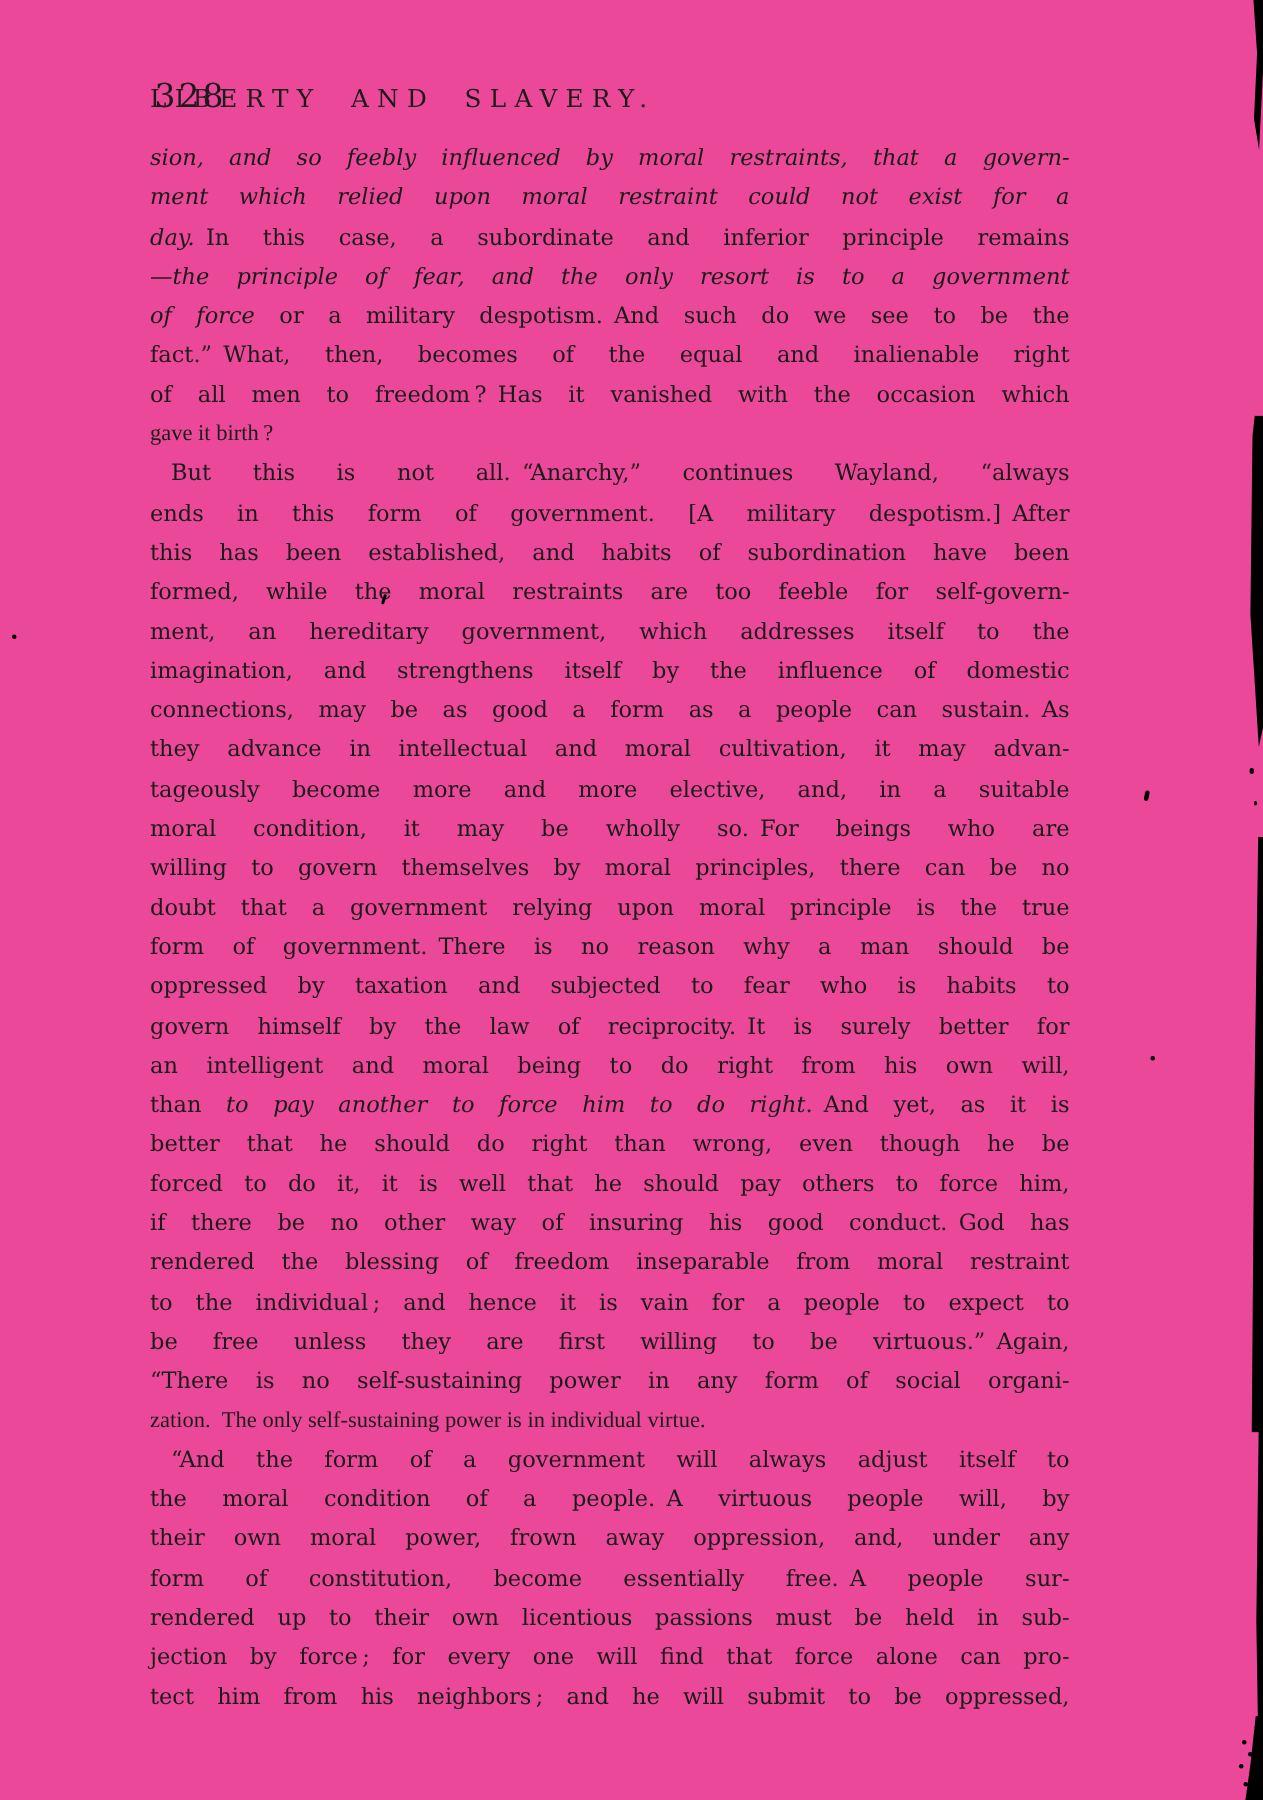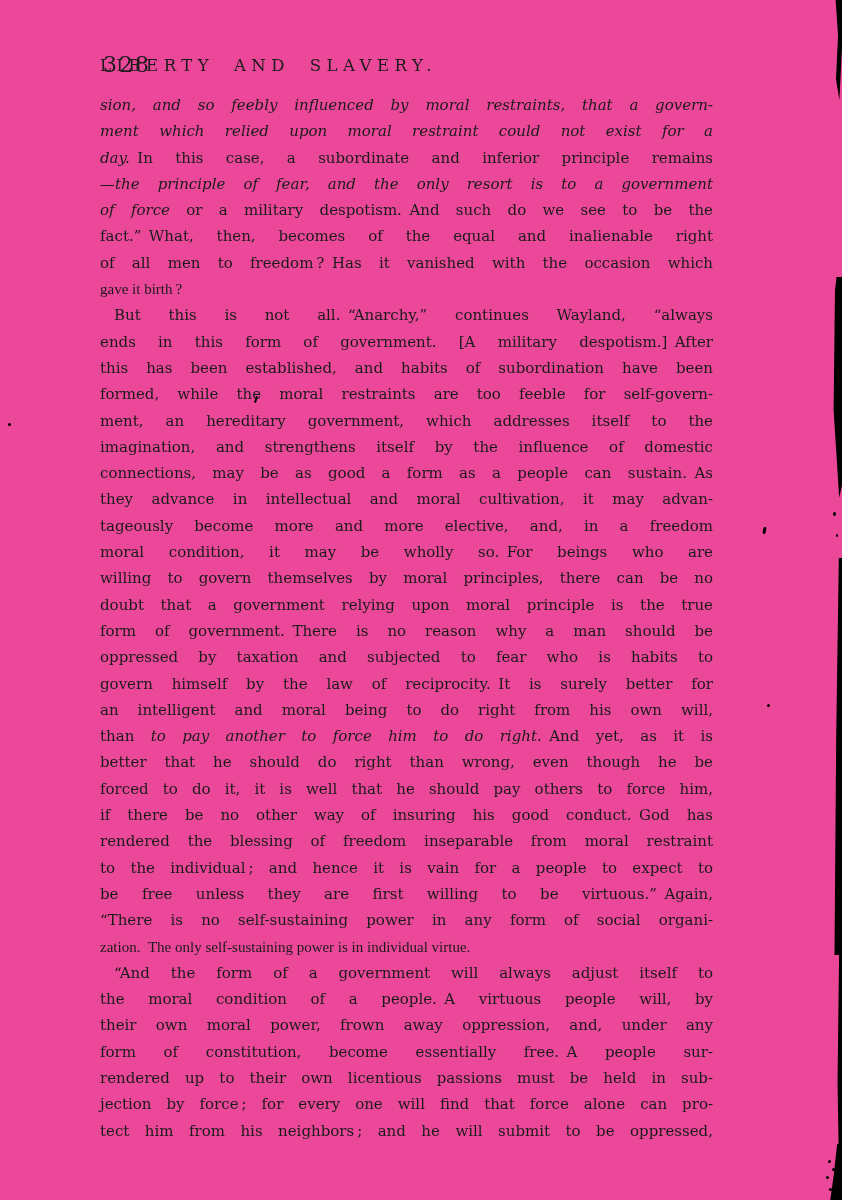--- a/index.html
+++ b/index.html
@@ -78,21 +78,21 @@
       </div>
       <div class="para">
         <div class="line indent"><span>But this is not all. “Anarchy,” continues Wayland, “always</span></div>
         <div class="line"><span>ends in this form of government. [A military despotism.] After</span></div>
         <div class="line"><span>this has been established, and habits of subordination have been</span></div>
         <div class="line"><span>formed, while the moral restraints are too feeble for self-govern-</span></div>
         <div class="line"><span>ment, an hereditary government, which addresses itself to the</span></div>
         <div class="line"><span>imagination, and strengthens itself by the influence of domestic</span></div>
         <div class="line"><span>connections, may be as good a form as a people can sustain. As</span></div>
         <div class="line"><span>they advance in intellectual and moral cultivation, it may advan-</span></div>
-        <div class="line"><span>tageously become more and more elective, and, in a freedom</span></div>
+        <div class="line"><span>tageously become more and more elective, and, in a suitable</span></div>
         <div class="line"><span>moral condition, it may be wholly so. For beings who are</span></div>
         <div class="line"><span>willing to govern themselves by moral principles, there can be no</span></div>
         <div class="line"><span>doubt that a government relying upon moral principle is the true</span></div>
         <div class="line"><span>form of government. There is no reason why a man should be</span></div>
         <div class="line"><span>oppressed by taxation and subjected to fear who is habits to</span></div>
         <div class="line"><span>govern himself by the law of reciprocity. It is surely better for</span></div>
         <div class="line"><span>an intelligent and moral being to do right from his own will,</span></div>
         <div class="line"><span>than </span><span class="it">to pay another to force him to do right</span><span>. And yet, as it is</span></div>
         <div class="line"><span>better that he should do right than wrong, even though he be</span></div>
         <div class="line"><span>forced to do it, it is well that he should pay others to force him,</span></div>

